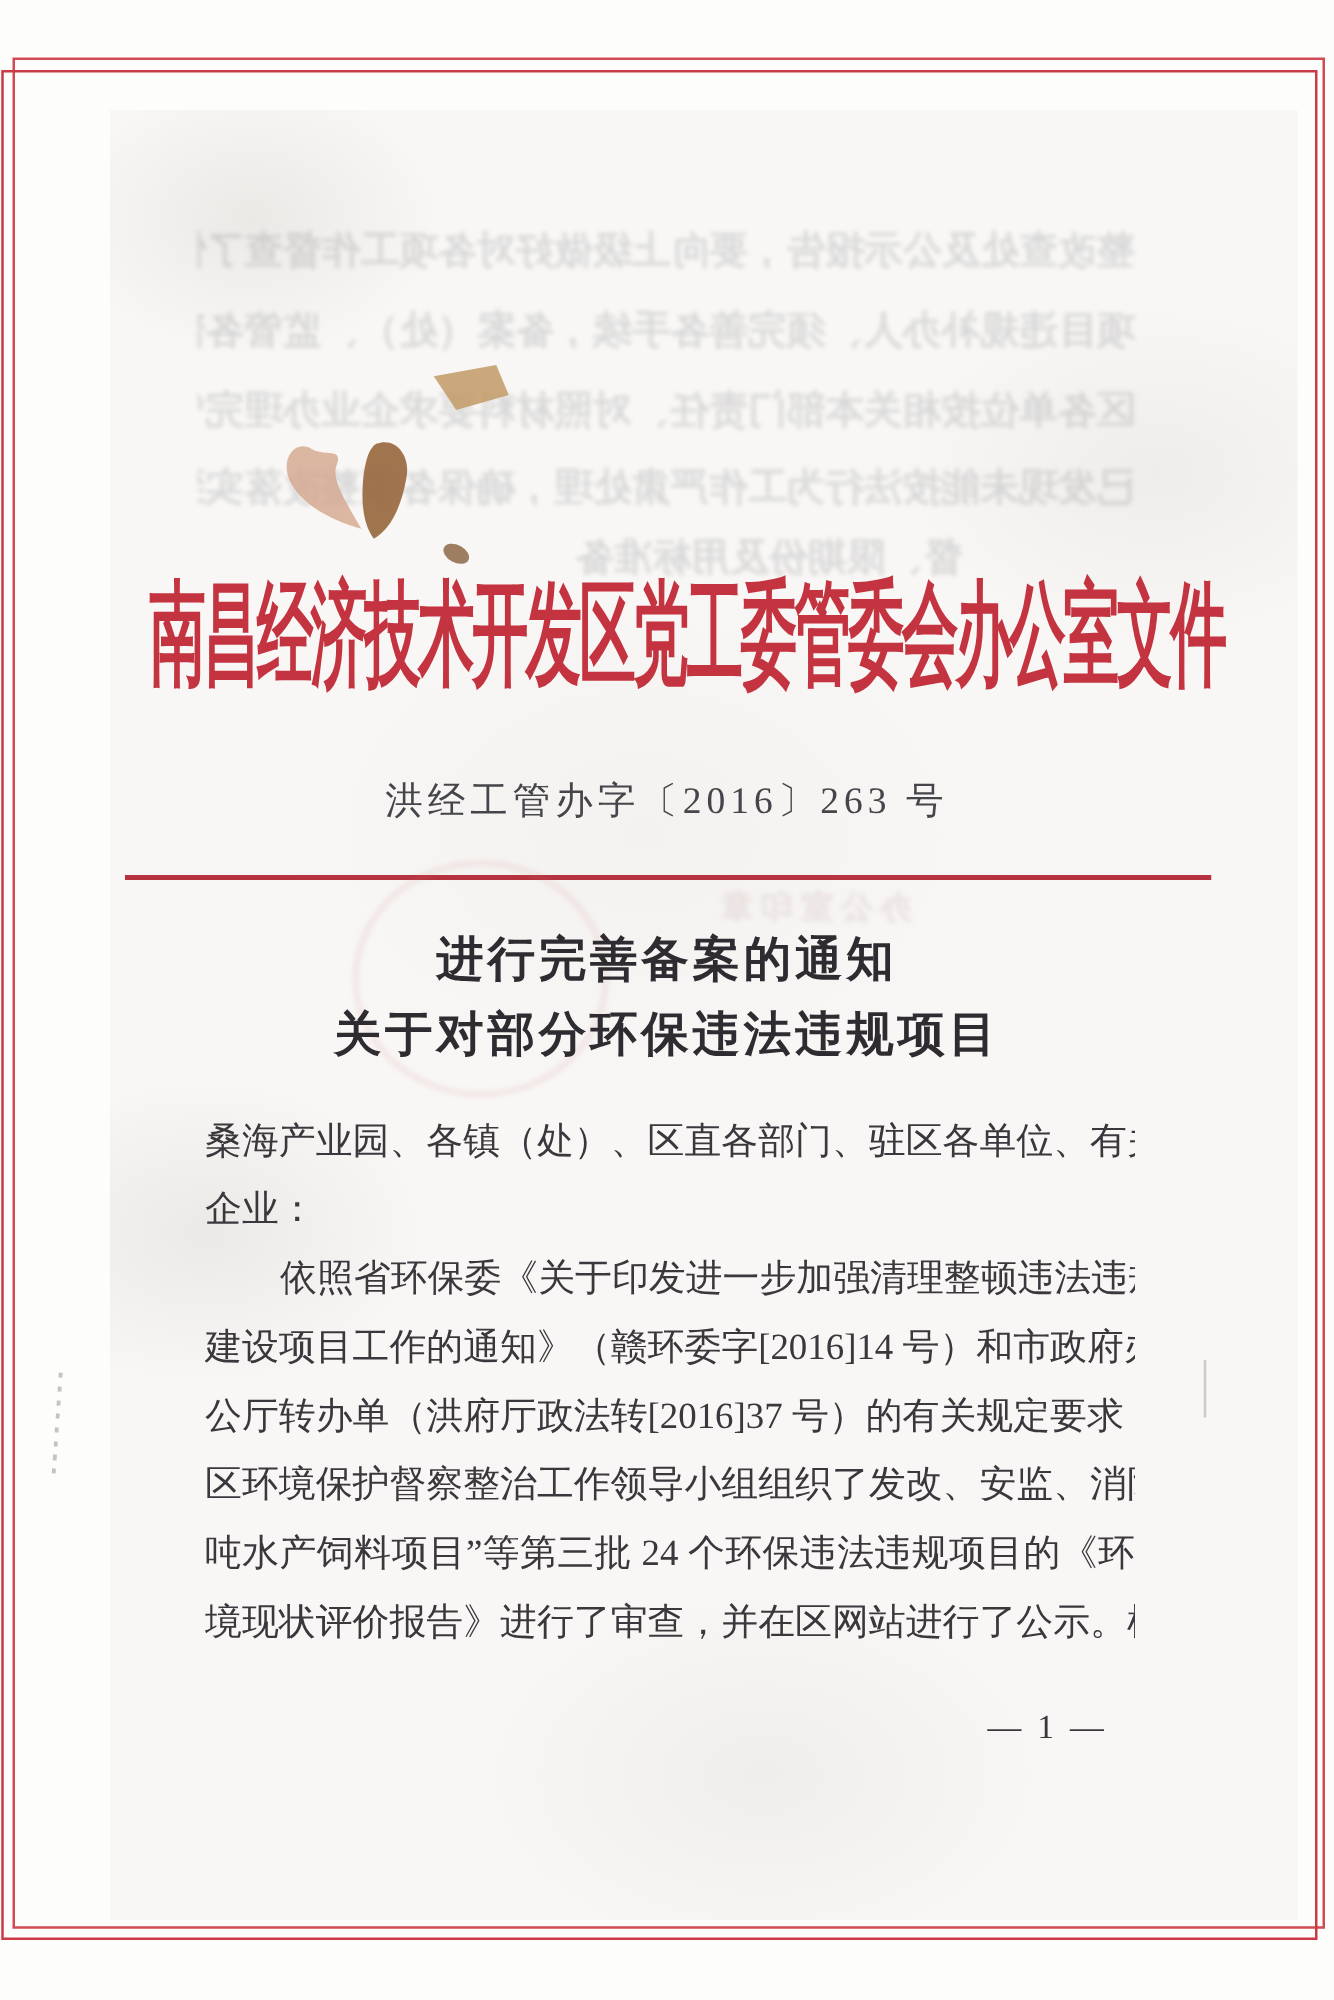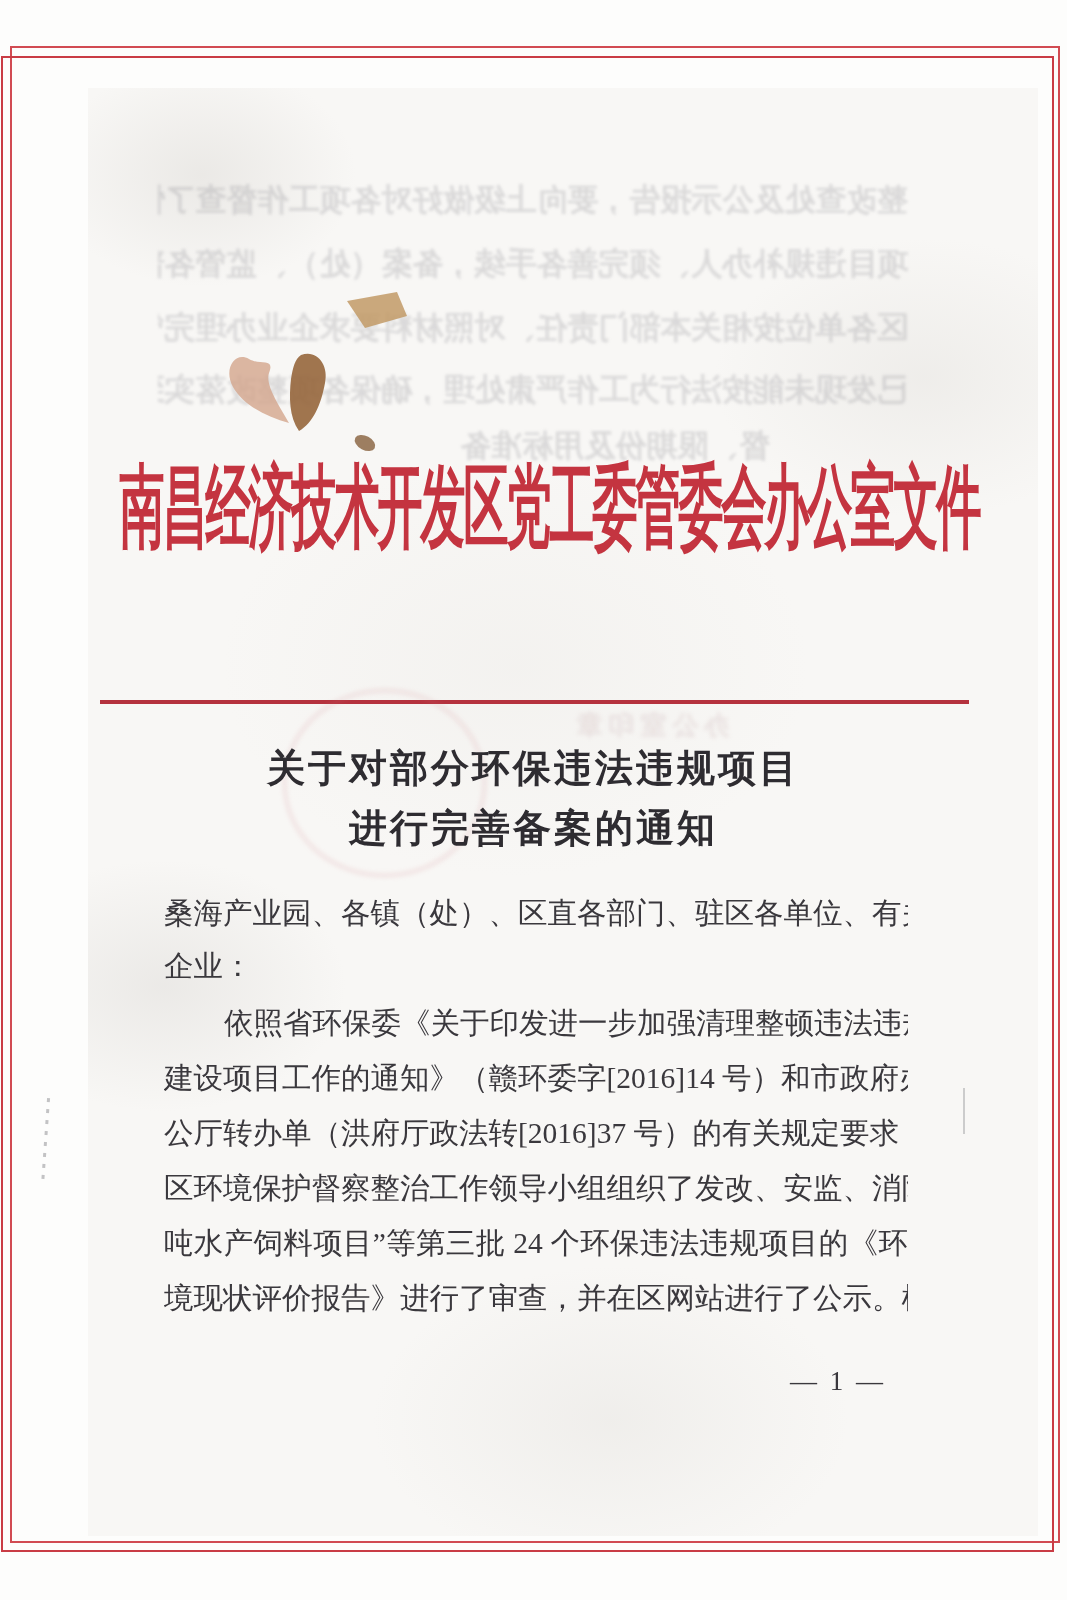--- a/index.html
+++ b/index.html
@@ -75,21 +75,21 @@
   .doc-title{
     position:absolute;left:0;top:738px;width:100%;text-align:center;
     font-weight:bold;font-size:38px;letter-spacing:3px;color:#2e2c31;line-height:60px;
   }
 
   .body-text{position:absolute;left:164px;top:886px;width:744px;color:#3a383d;}
   .body-line{
     height:55px;line-height:55px;font-size:29.5px;
     text-align:justify;text-align-last:justify;white-space:nowrap;overflow:hidden;
   }
-  .body-line.left{text-align:center;text-align-last:left;font-family:Liberation Mono, monospace;}
+  .body-line.left{text-align:center;text-align-last:left;}
   .body-line.indent{padding-left:60px;width:684px;}
 
   .page-number{
     position:absolute;left:753px;top:1366px;width:170px;
     text-align:center;font-size:27px;letter-spacing:3px;color:#3a383d;
   }
 
   
   .stain-svg{position:absolute;left:215px;top:283px;pointer-events:none;}
   .scratch-left{
@@ -123,29 +123,30 @@
     <path d="M34,76 C20,68 8,86 18,104 C28,122 52,134 74,140 C64,122 50,102 54,90 C60,74 46,83 34,76 Z" fill="#d3a58c" opacity="0.8"></path>
     <path d="M86,72 C102,66 114,82 110,100 C106,122 98,140 84,148 C74,134 74,114 76,96 C78,84 80,76 86,72 Z" fill="#96663c" opacity="0.9"></path>
     <ellipse cx="150" cy="160" rx="11" ry="7" fill="#8d6847" opacity="0.85" transform="rotate(28 150 160)"></ellipse>
     <circle cx="196" cy="188" r="3.5" fill="#7f5c3e" opacity="0.8"></circle>
   </svg>
 
   <div class="header-title">
     <span>南昌经济技术开发区党工委管委会办公室文件</span>
   </div>
 
+  <div class="doc-number">洪经工管办字〔2016〕263 号</div>
 
   <div class="red-rule"></div>
 
   <div class="seal-ghost"></div>
   <div class="seal-ghost-marks">办公室印章</div>
 
   <div class="doc-title">
+    <div>进行完善备案的通知</div>
     <div>关于对部分环保违法违规项目</div>
-    <div>进行完善备案的通知</div>
   </div>
 
   <div class="body-text">
     <div class="body-line">桑海产业园、各镇（处）、区直各部门、驻区各单位、有关</div>
     <div class="body-line left">企业：</div>
     <div class="body-line indent">依照省环保委《关于印发进一步加强清理整顿违法违规</div>
     <div class="body-line">建设项目工作的通知》（赣环委字[2016]14 号）和市政府办</div>
     <div class="body-line">公厅转办单（洪府厅政法转[2016]37 号）的有关规定要求，</div>
     <div class="body-line">区环境保护督察整治工作领导小组组织了发改、安监、消防、</div>
     <div class="body-line">吨水产饲料项目”等第三批 24 个环保违法违规项目的《环</div>

